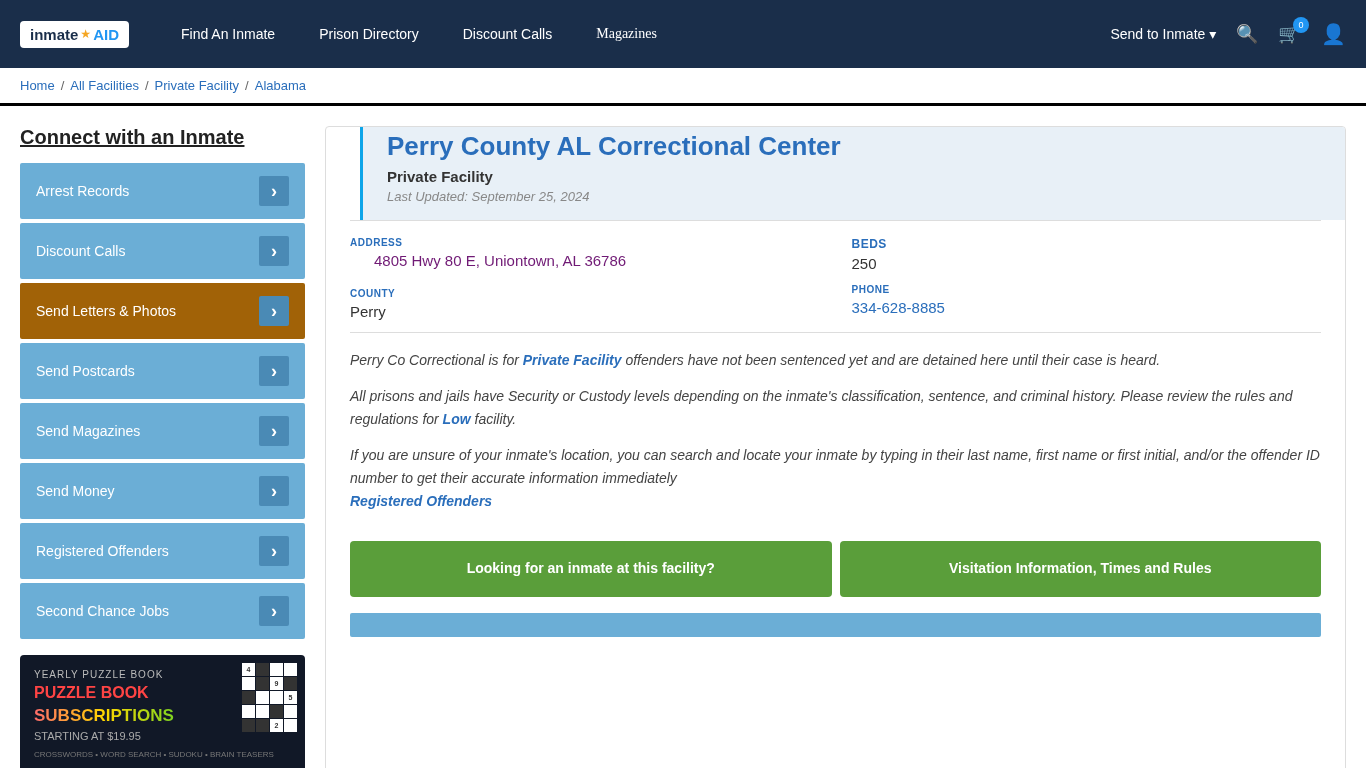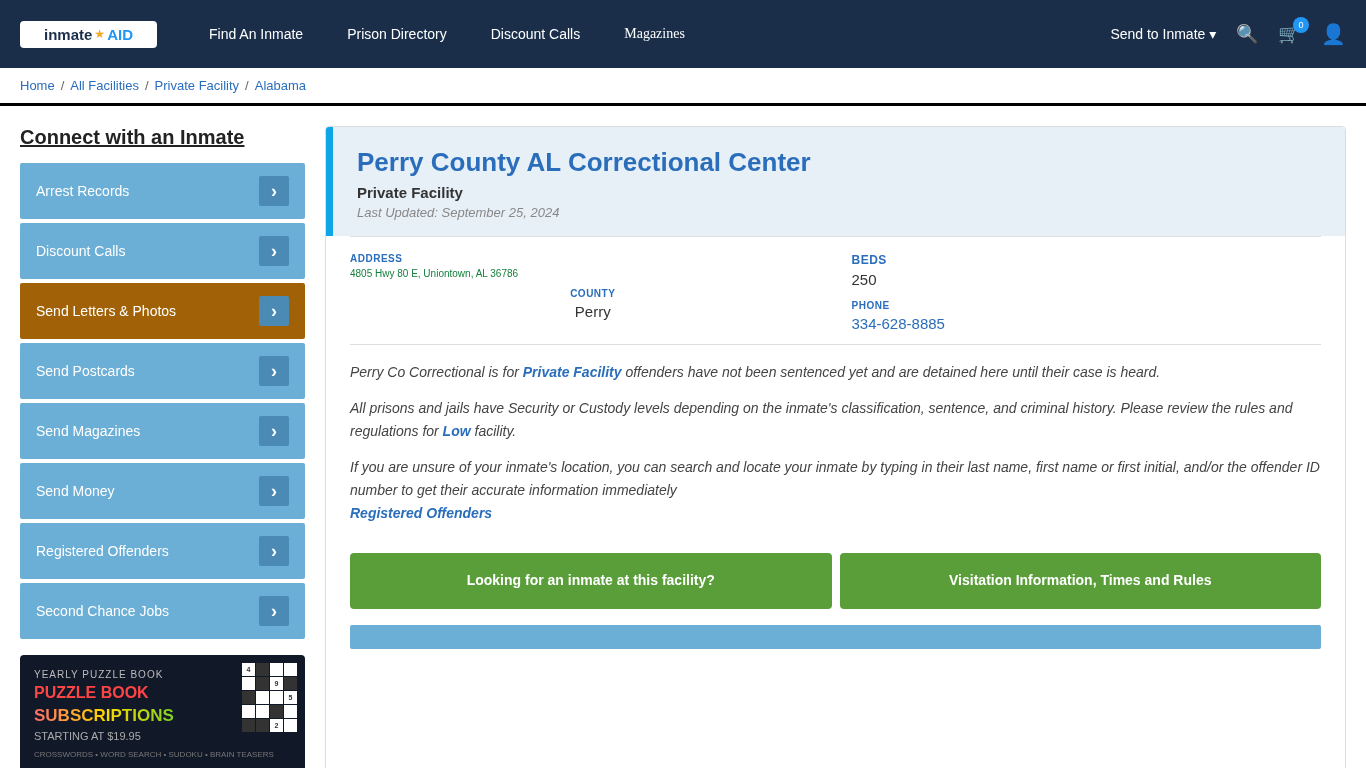--- a/index.html
+++ b/index.html
@@ -10,21 +10,21 @@
       padding: 4px 8px;
       display: flex;
       align-items: center;
       gap: 4px;
     }
   </style>
 </head>
 <body>
 
 <nav style="background:#1a2e4a;display:flex;align-items:center;padding:0 20px;height:68px;">
-  <div class="logo-box" style="margin-right:30px;background:#fff;border-radius:4px;padding:5px 24px;display:flex;align-items:center;gap:2px;cursor:pointer;">
+  <div class="logo-box" style="margin-right:30px;background:#fff;border-radius:4px;padding:5px 10px;display:flex;align-items:center;gap:2px;cursor:pointer;">
     <span style="color:#1a2e4a;font-weight:bold;font-size:15px;">inmate</span>
     <span style="color:#f5a623;font-size:12px;">★</span>
     <span style="color:#2196f3;font-weight:bold;font-size:15px;">AID</span>
   </div>
 
   <div style="display:flex;align-items:center;">
     <a style="color:#fff;text-decoration:none;padding:0 22px;font-size:14px;height:84px;display:flex;align-items:center;cursor:pointer;">Find An Inmate</a>
     <a style="color:#fff;text-decoration:none;padding:0 22px;font-size:14px;height:68px;display:flex;align-items:center;cursor:pointer;">Prison Directory</a>
     <a style="color:#fff;text-decoration:none;padding:0 22px;font-size:14px;height:68px;display:flex;align-items:center;cursor:pointer;">Discount Calls</a>
     <a style="color:#fff;text-decoration:none;padding:0 22px;font-size:14px;height:88px;display:flex;align-items:center;cursor:pointer;font-family:Liberation Serif, serif;">Magazines</a>
@@ -127,36 +127,36 @@
         <div style="font-size:16px;font-weight:bold;color:#ff4444;">PUZZLE BOOK</div>
         <div style="font-size:17px;font-weight:900;background:linear-gradient(to right,#ff6b6b,#ffd700,#7ed321);-webkit-background-clip:text;-webkit-text-fill-color:transparent;background-clip:text;">SUBSCRIPTIONS</div>
         <div style="font-size:11px;color:#aaa;">STARTING AT $19.95</div>
         <div style="font-size:8px;color:#777;margin-top:4px;">CROSSWORDS • WORD SEARCH • SUDOKU • BRAIN TEASERS</div>
       </div>
     </div>
   </div>
 
   <div style="flex:1;border:1px solid #ddd;border-radius:4px;overflow:hidden;">
 
-    <div style="background:#e8f0f7;border-left:7px solid #0ea5e9;padding:20px 24px 16px;">
+    <div style="background:#e8f0f7;border-left:3px solid #0ea5e9;padding:4px 24px 16px;margin-left:34px;">
       <div style="font-size:26px;font-weight:bold;color:#2a6ebb;margin-bottom:6px;">Perry County AL Correctional Center</div>
       <div style="font-size:15px;font-weight:bold;color:#333;margin-bottom:4px;">Private Facility</div>
       <div style="font-size:13px;color:#888;font-style:italic;">Last Updated: September 25, 2024</div>
     </div>
 
     <div style="display:grid;grid-template-columns:1fr 1fr;gap:0;border-top:1px solid #ddd;margin:0 24px;padding:16px 0 12px;border-bottom:1px solid #ddd;">
       <div>
         <div style="font-size:10px;font-weight:bold;color:#2a6ebb;text-transform:uppercase;letter-spacing:0.5px;margin-bottom:4px;">ADDRESS</div>
-        <div style="font-size:10px;color:#15803d;">4805 Hwy 80 E, Uniontown, AL 36786</div>
+        <div style="font-size:15px;color:#701a75;margin-left:24px;">4805 Hwy 80 E, Uniontown, AL 36786</div>
       </div>
       <div style="padding-left:16px;">
         <div style="font-size:12px;font-weight:bold;color:#2a6ebb;text-transform:uppercase;letter-spacing:0.5px;margin-bottom:4px;">BEDS</div>
         <div style="font-size:15px;color:#333;">250</div>
       </div>
-      <div style="margin-top:0;text-align:center;">
+      <div style="margin-top:16px;">
         <div style="font-size:10px;font-weight:bold;color:#2a6ebb;text-transform:uppercase;letter-spacing:0.5px;margin-bottom:4px;">COUNTY</div>
         <div style="font-size:15px;color:#333;">Perry</div>
       </div>
       <div style="margin-top:12px;padding-left:16px;">
         <div style="font-size:10px;font-weight:bold;color:#2a6ebb;text-transform:uppercase;letter-spacing:0.5px;margin-bottom:4px;">PHONE</div>
         <div style="font-size:15px;color:#2a6ebb;">334-628-8885</div>
       </div>
     </div>
 
     <div style="padding:16px 24px;">

